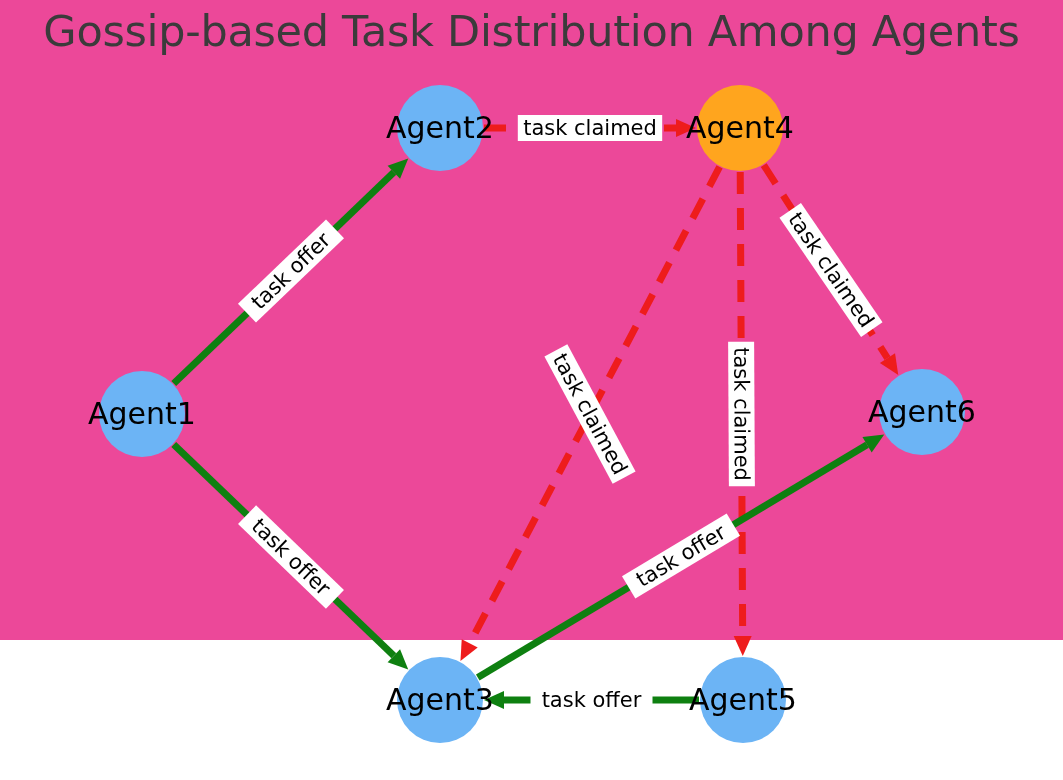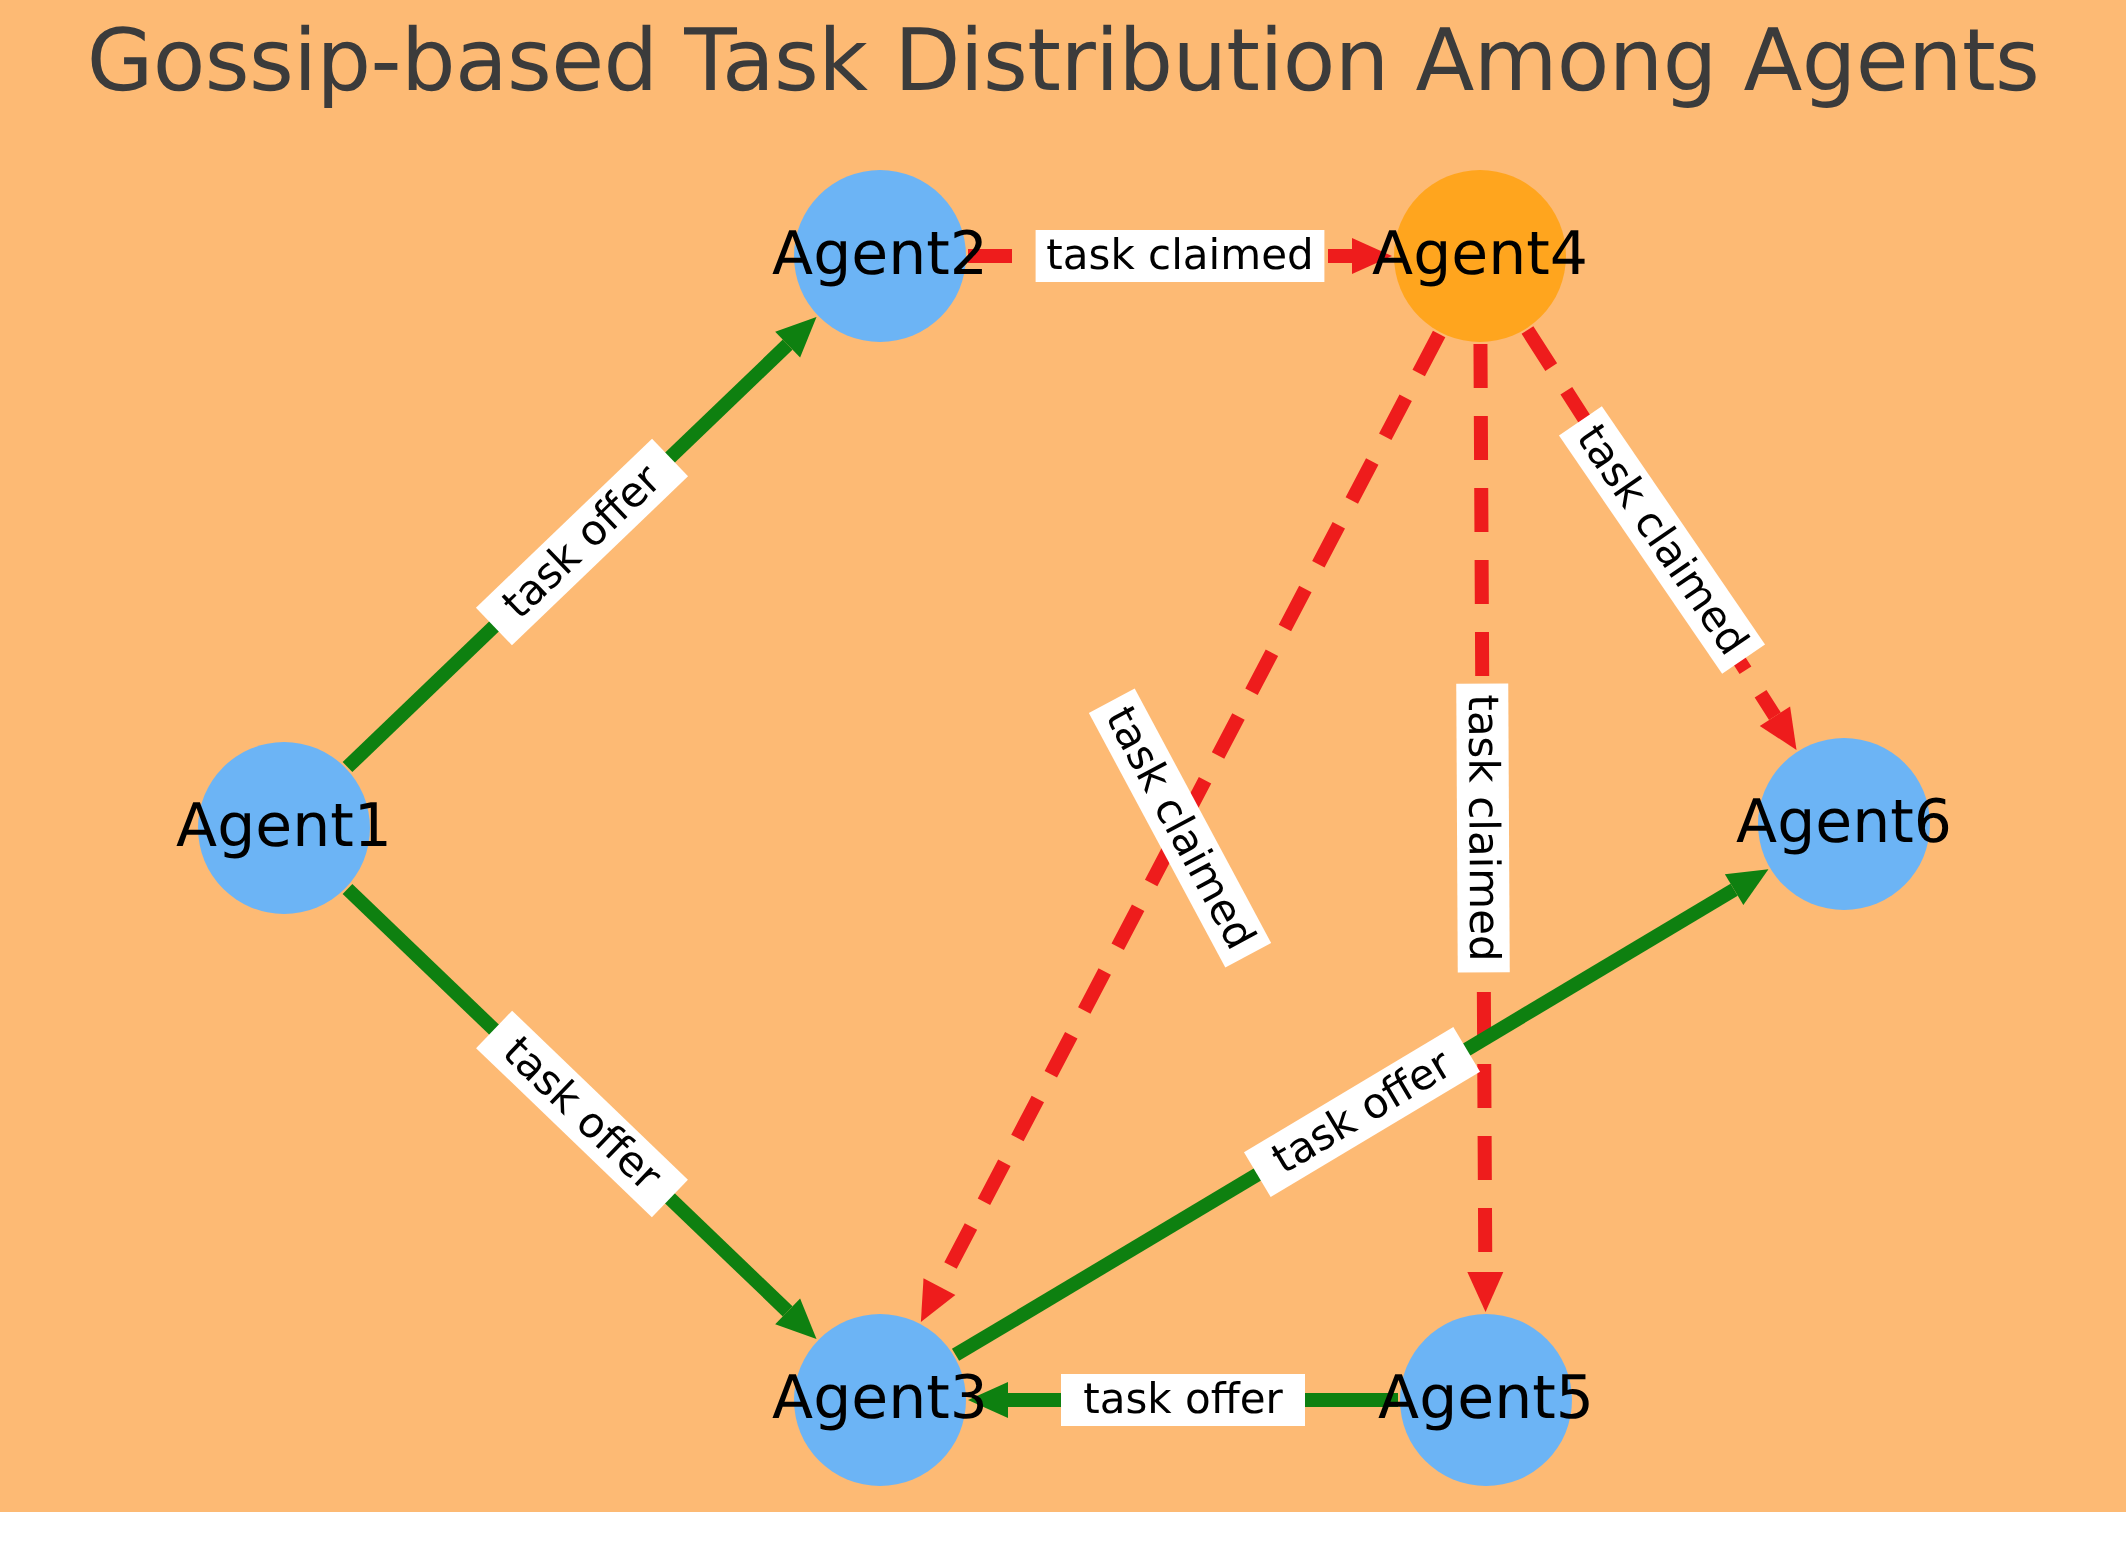--- a/index.html
+++ b/index.html
@@ -9,22 +9,22 @@
   }
   body {
     width: 1063px;
     height: 780px;
     font-family: "DejaVu Sans", sans-serif;
     overflow: hidden;
   }
   #figure {
     position: relative;
     width: 1063px;
-    height: 756px;
-    background: #fdba74;
+    height: 640px;
+    background: #ec4899;
   }
   #fig-title {
     position: absolute;
     left: 0;
     top: 6px;
     width: 1063px;
     text-align: center;
     font-size: 43px;
     font-family: "DejaVu Sans", sans-serif;
     font-weight: 400;

